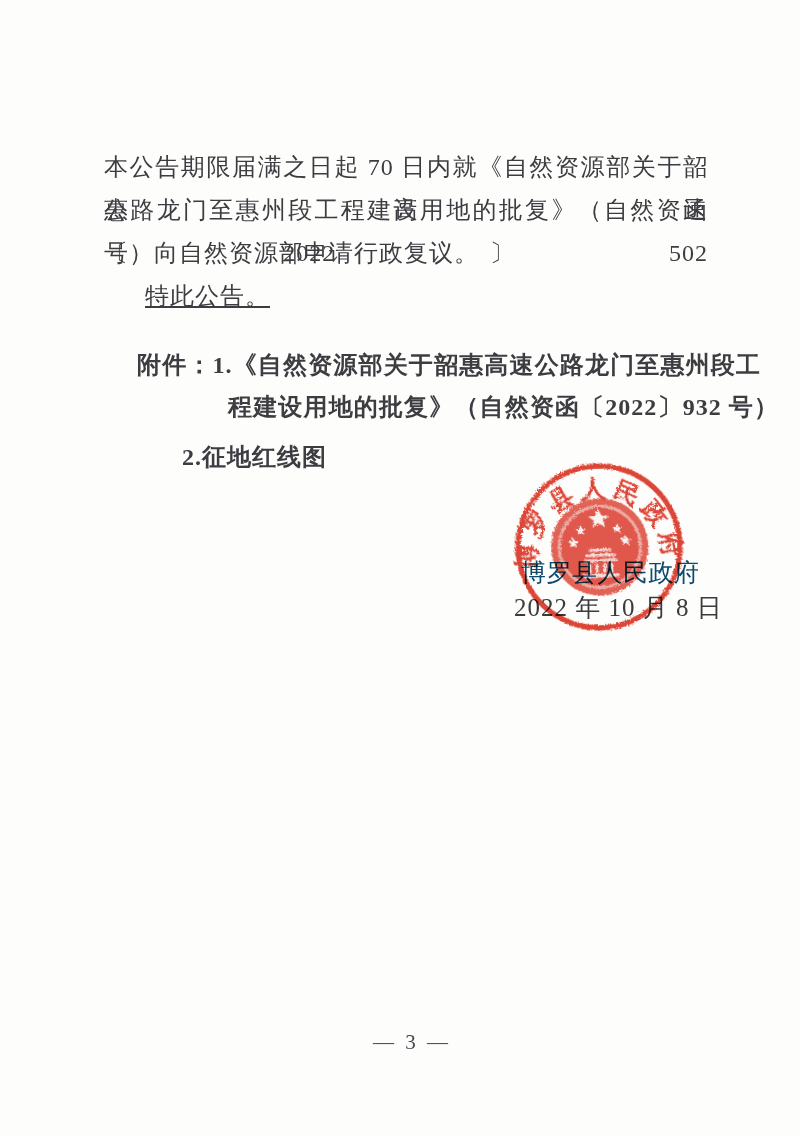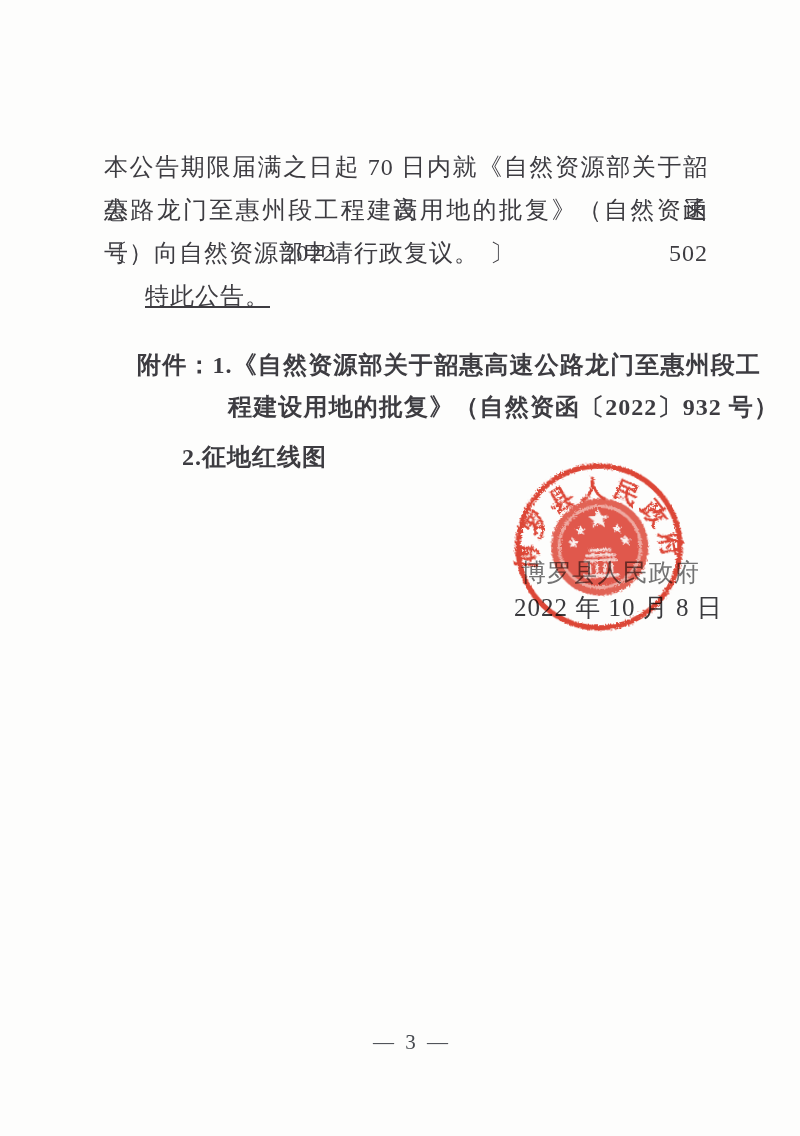--- a/index.html
+++ b/index.html
@@ -72,21 +72,21 @@
   }
   .aline.a3 { left: 182px; top: 84px; margin-top: 8px; }
   
   .sig-name {
     position: absolute;
     left: 521px;
     top: 556px;
     margin: 0;
     font-size: 25px;
     letter-spacing: 0.5px;
-    color: #737373;
+    color: #0c4a6e;
     white-space: nowrap;
   }
   .sig-date {
     position: absolute;
     left: 514px;
     top: 591px;
     margin: 0;
     font-size: 25px;
     letter-spacing: 1px;
     color: #3b3b3e;

